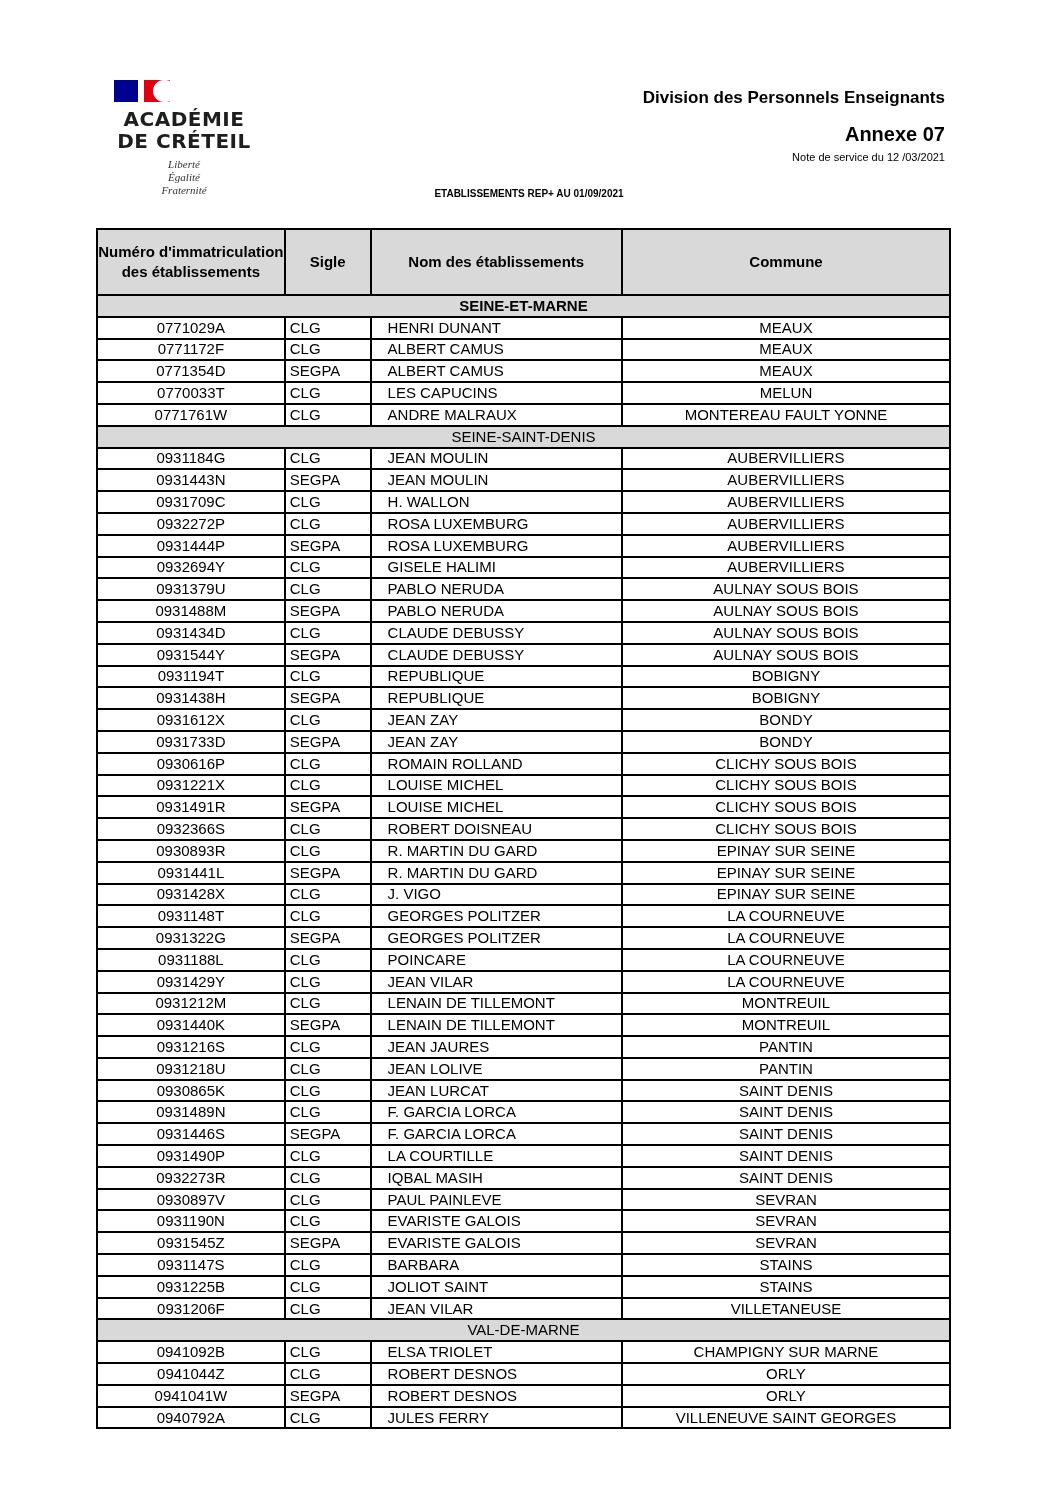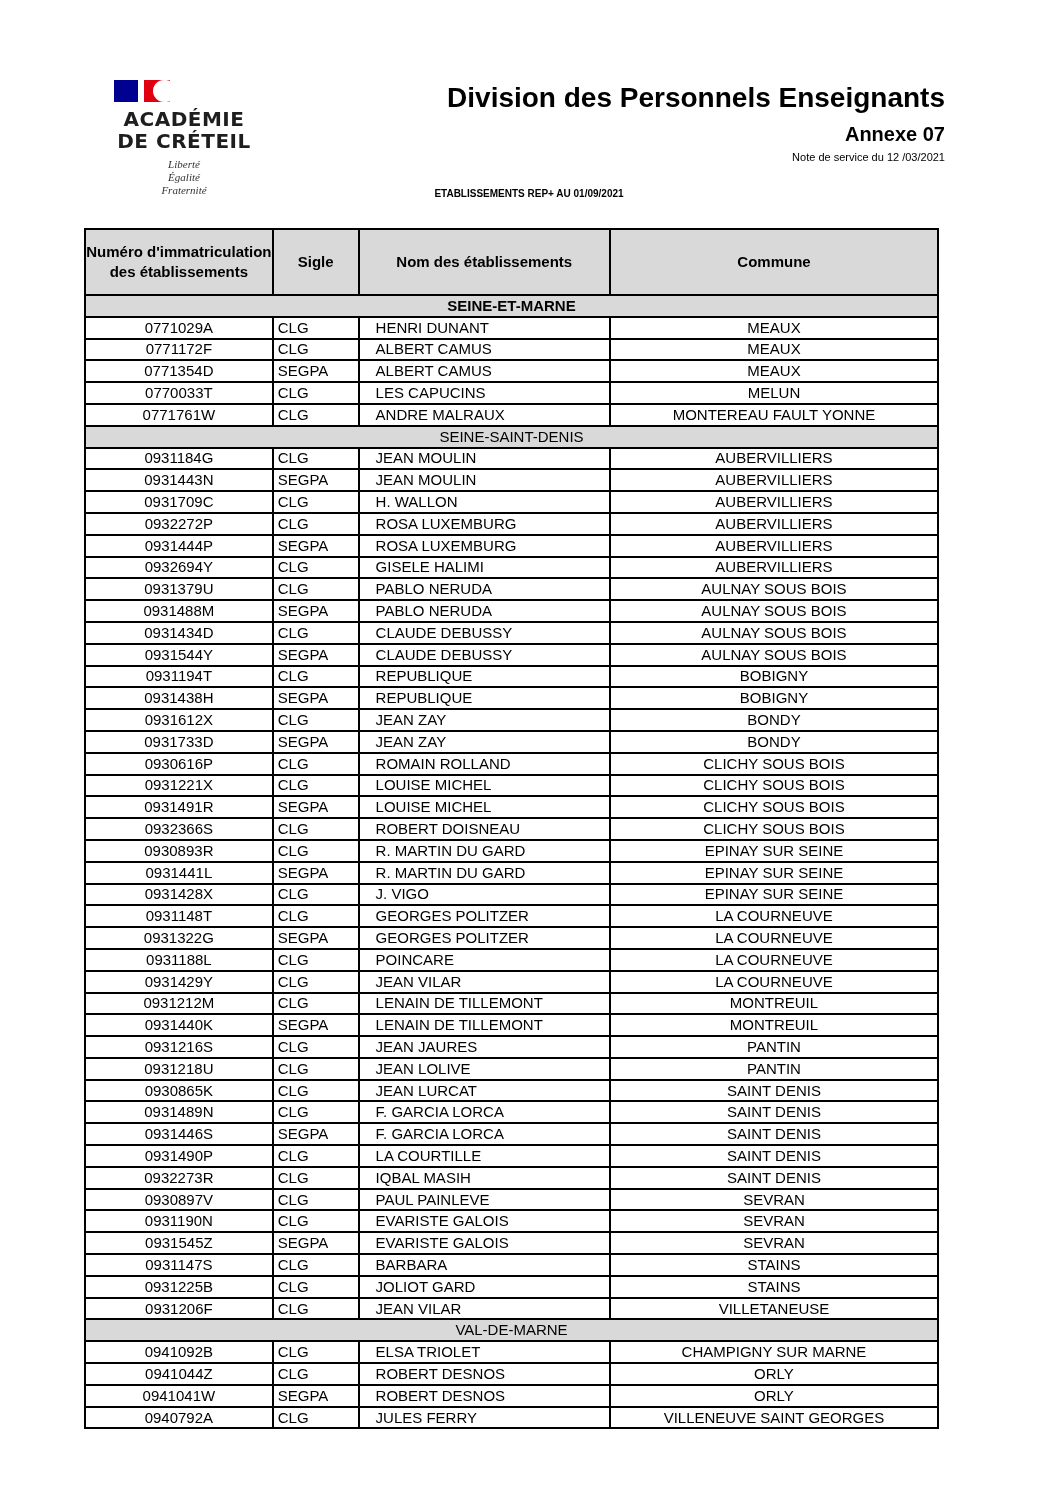--- a/index.html
+++ b/index.html
@@ -6,25 +6,25 @@
   body { width:1058px; height:1497px; position:relative; font-family:"Liberation Sans", sans-serif; color:#000; }
   .logo { position:absolute; left:114px; top:80px; width:140px;text-align:center; }
   .flag { width:56px; height:22px; display:flex; }
   .flag .b { width:24px; background:#000091; }
   .flag .w { width:6px; background:#fff; position:relative; }
   .flag .r { width:26px; background:#e1000f; }
   .flag .mari { position:absolute; left:15px; top:0; width:22px; height:22px; background:#fff; border-radius:50% 40% 40% 50%; }
   .acad { font-family:"DejaVu Sans", sans-serif; font-weight:bold; font-size:20px; line-height:22px; margin-top:6px; letter-spacing:0.5px; color:#1e1e1e; }
   .motto { font-family:"Liberation Serif", serif; font-style:italic; font-size:11px; line-height:13px; margin-top:6px; color:#333; }
   .hdr-right { position:absolute; right:113px; top:86px; text-align:right; }
-  .hdr-title { font-weight:bold; font-size:28px; line-height:24px; }
+  .hdr-title { font-weight:bold; font-size:17px; line-height:24px; }
   .hdr-annex { font-weight:bold; font-size:20px; line-height:24px; margin-top:12px; }
   .hdr-note { font-size:11px; line-height:18px; margin-top:2px; }
   .doc-title { position:absolute; left:0; width:1058px; top:188px; text-align:center; font-weight:bold; font-size:10px; }
-  table { position:absolute; left:84px; top:228px; width:855px; border-collapse:collapse;border-radius:25px; }
+  table { position:absolute; left:96px; top:228px; width:855px; border-collapse:collapse;border-radius:25px; }
   td, th { border:2px solid #000; padding:0; font-size:15px; height:19.8px; line-height:18px; }
   th { background:#d9d9d9; font-weight:bold; font-size:15px; height:64px; line-height:20px; }
   td.num { text-align:center;margin-top:44px; }
   td.sigle { text-align:left; padding-left:4px; }
   td.nom { text-align:left; padding-left:16px; }
   td.commune { text-align:center; }
   tr.group td { background:#d9d9d9; text-align:center; font-weight:normal; }
   tr.group.bold td { font-weight:bold; }
   col.c1 { width:188px; } col.c2 { width:86px; } col.c3 { width:252px; } col.c4 { width:329px; }
 </style>
@@ -334,21 +334,21 @@
       </tr>
       <tr>
         <td class="num">0931147S</td>
         <td class="sigle">CLG</td>
         <td class="nom">BARBARA</td>
         <td class="commune">STAINS</td>
       </tr>
       <tr>
         <td class="num">0931225B</td>
         <td class="sigle">CLG</td>
-        <td class="nom">JOLIOT GARD</td>
+        <td class="nom">JOLIOT SAINT</td>
         <td class="commune">STAINS</td>
       </tr>
       <tr>
         <td class="num">0931206F</td>
         <td class="sigle">CLG</td>
         <td class="nom">JEAN VILAR</td>
         <td class="commune">VILLETANEUSE</td>
       </tr>
       <tr class="group">
         <td colspan="4">VAL-DE-MARNE</td>

